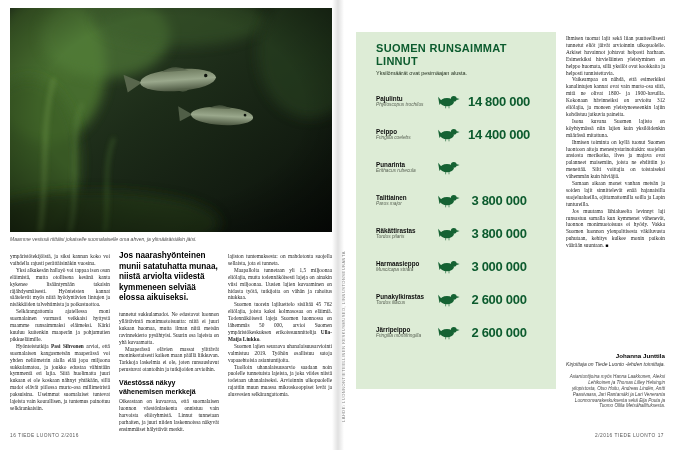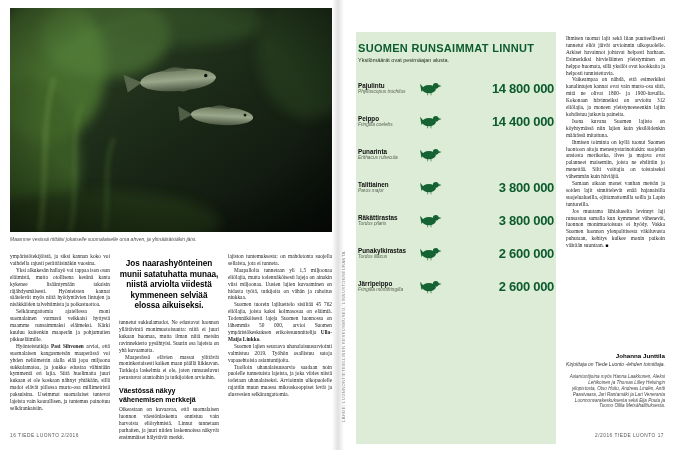--- a/index.html
+++ b/index.html
@@ -15,35 +15,35 @@
 
   
   .col{position:absolute;}
   .col1{left:10px;top:253px;width:100px;}
   .col2{left:119px;top:251px;width:100px;}
   .col3{left:228px;top:253px;width:104px;}
   .col4{left:566px;top:35px;width:99px;}
   .para{font:5.3px/6.9px "Liberation Serif",serif;color:#1d1d1d;text-align:justify;margin:0;}
   .para.indent{text-indent:6px;}
   .para strong{font-weight:bold;}
-  .pullquote{font:bold 8.2px/10.6px "Liberation Sans",sans-serif;color:#000;margin:8px 0 7px;text-align:center;}
+  .pullquote{font:bold 8.2px/10.6px "Liberation Sans",sans-serif;color:#000;margin:0 0 7px;}
   .subhead{font:bold 7px/8.6px "Liberation Sans",sans-serif;color:#000;margin:6px 0 2px;}
   .endmark{color:#000;font-size:5px;}
 
   
-  .infographic{position:absolute;left:356px;top:32px;width:200px;height:412px;box-sizing:border-box;
-               background:#ddecd6;padding:10px 2px 6px;}
+  .infographic{position:absolute;left:356px;top:32px;width:200px;height:357px;box-sizing:border-box;
+               background:#ddecd6;padding:10px 20px 6px;}
   .ig-title{font:bold 11px/13px "Liberation Sans",sans-serif;color:#0c5b2e;letter-spacing:.3px;margin:0 0 2px;}
   .ig-sub{font:5.5px/7px "Liberation Sans",sans-serif;color:#23301f;margin:0 0 8px;}
   .bird-row{display:flex;align-items:center;height:33px;}
   .bird-names{width:60px;flex:0 0 auto;}
   .bird-name{font:bold 6.3px/7.6px "Liberation Sans",sans-serif;color:#0e0e0e;}
   .bird-latin{font:italic 4.8px/5.8px "Liberation Sans",sans-serif;color:#5a6355;}
   .bird-icon{width:22px;height:15px;flex:0 0 auto;margin:0 2px;}
-  .bird-count{flex:1;text-align:right;font:bold 13px/14px "Liberation Sans",sans-serif;
+  .bird-count{flex:1;text-align:center;font:bold 13px/14px "Liberation Sans",sans-serif;
               color:#0c5b2e;letter-spacing:-.3px;white-space:nowrap;}
 
   .vertical-credit{position:absolute;left:341px;top:150px;height:272px;overflow:hidden;
                    writing-mode:vertical-rl;transform:rotate(180deg);
                    font:4px/5px "Liberation Sans",sans-serif;color:#8a8a8a;letter-spacing:.5px;}
 
   
   .credits{position:absolute;left:566px;top:352px;width:99px;text-align:right;}
   .credit-author{font:bold 6.2px/7.5px "Liberation Sans",sans-serif;color:#000;margin:0;}
   .credit-role{font:italic 5px/6.4px "Liberation Sans",sans-serif;color:#333;margin:1px 0 7px;}
@@ -222,20 +222,36 @@
               <ellipse cx="13" cy="12" rx="10" ry="6"></ellipse>
               <circle cx="23" cy="7" r="4.2"></circle>
               <polygon points="26.5,6 31.5,7.5 26.5,9"></polygon>
             </g>
             <path d="M11,17.5 L11,21 M16,17.5 L16,21" stroke="#156233" stroke-width="0.9"></path>
           </svg>
         <div class="bird-count">3 800 000</div>
       </div>
       <div class="bird-row">
         <div class="bird-names">
+            <div class="bird-name">Harmaasieppo</div>
+            <div class="bird-latin">Muscicapa striata</div>
+          </div>
+        <svg class="bird-icon" viewBox="0 0 32 22">
+            <g fill="#156233">
+              <polygon points="6,11 0,4 2,16"></polygon>
+              <ellipse cx="13" cy="12" rx="10" ry="6"></ellipse>
+              <circle cx="23" cy="7" r="4.2"></circle>
+              <polygon points="26.5,6 31.5,7.5 26.5,9"></polygon>
+            </g>
+            <path d="M11,17.5 L11,21 M16,17.5 L16,21" stroke="#156233" stroke-width="0.9"></path>
+          </svg>
+        <div class="bird-count">3 000 000</div>
+      </div>
+      <div class="bird-row">
+        <div class="bird-names">
             <div class="bird-name">Punakylkirastas</div>
             <div class="bird-latin">Turdus iliacus</div>
           </div>
         <svg class="bird-icon" viewBox="0 0 32 22">
             <g fill="#156233">
               <polygon points="6,11 0,4 2,16"></polygon>
               <ellipse cx="13" cy="12" rx="10" ry="6"></ellipse>
               <circle cx="23" cy="7" r="4.2"></circle>
               <polygon points="26.5,6 31.5,7.5 26.5,9"></polygon>
             </g>

